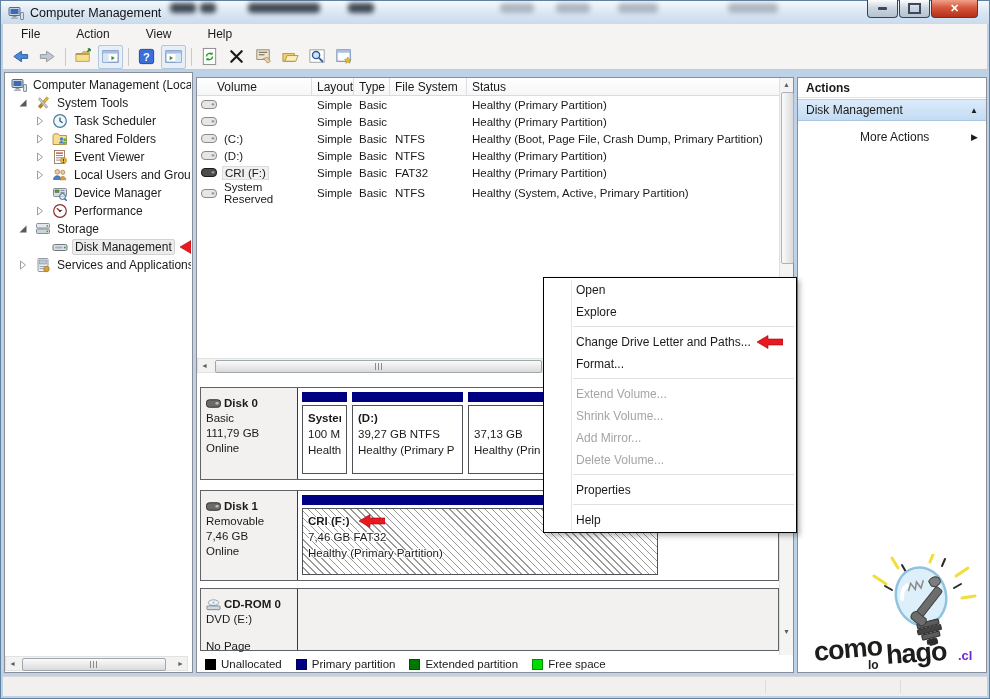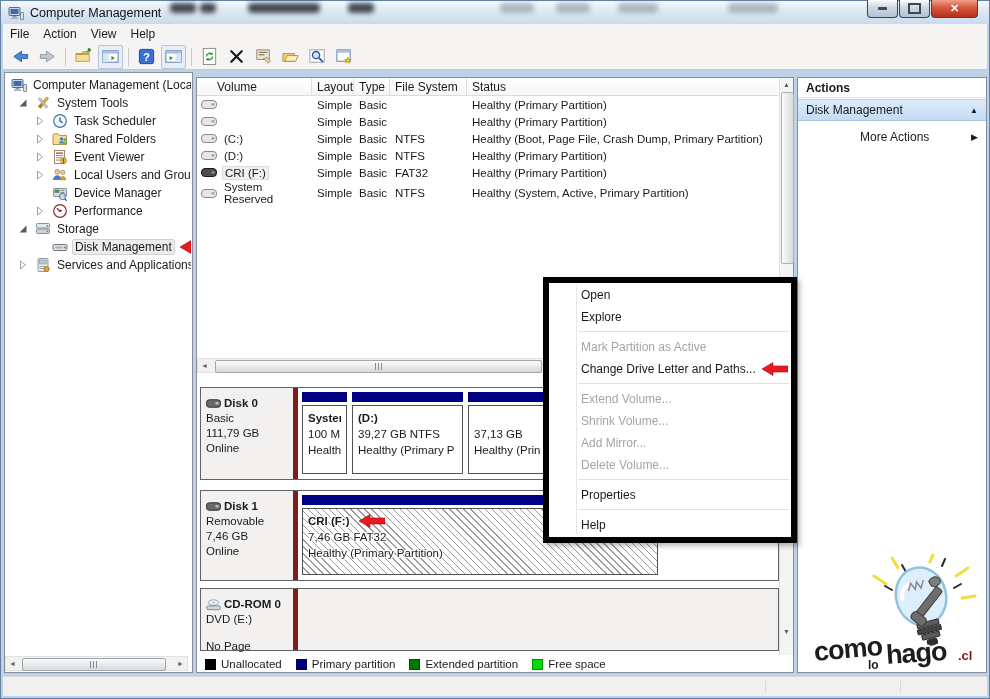--- a/index.html
+++ b/index.html
@@ -18,21 +18,21 @@
   .smudge.f{background:#6a7684;opacity:.45;}
   .win-controls{position:absolute;right:12px;top:0;display:flex;}
   .wbtn{height:17px;border:1px solid #27486b;border-top:none;border-radius:0 0 4px 4px;
     background:linear-gradient(180deg,#fdfdfd,#cdd6e0 45%,#b4c2d2);display:flex;align-items:center;justify-content:center;margin-left:1px;}
   .wbtn.min,.wbtn.max{width:29px;}
   .wbtn.close{width:45px;background:linear-gradient(180deg,#f0a089,#d6573d 45%,#b43019);color:#fff;font-weight:bold;font-size:11px;}
   .glyph-min{width:9px;height:3px;background:#3a4a5c;border-radius:1px;}
   .glyph-max{width:9px;height:7px;border:2px solid #3a4a5c;}
   
   .menubar{position:absolute;left:3px;top:24px;width:984px;height:20px;background:#f5f4f3;border-bottom:1px solid #e4e3e1;display:flex;align-items:center;}
-  .menu-item{padding:0 7px;height:100%;display:flex;align-items:center;}
+  .menu-item{padding:0 18px;height:100%;display:flex;align-items:center;}
   .toolbar{position:absolute;left:3px;top:44px;width:984px;height:26px;background:#f5f4f3;border-bottom:1px solid #c6c9cd;display:flex;align-items:center;padding-left:4px;box-sizing:border-box;}
   .tbtn{width:23px;height:22px;display:flex;align-items:center;justify-content:center;margin:0 1px;border:1px solid transparent;border-radius:2px;}
   .tbtn.pressed{border-color:#b4c6dd;background:#e6eef7;}
   .tsep{width:1px;height:18px;background:#c9c9c7;margin:0 4px;}
   
   .panel{position:absolute;background:#fff;border:1px solid #8a8e99;box-sizing:border-box;}
   #tree-panel{left:4px;top:72px;width:189px;height:601px;}
   #center-panel{left:196px;top:77px;width:598px;height:596px;}
   #actions-panel{left:797px;top:77px;width:190px;height:596px;}
   
@@ -56,21 +56,21 @@
   
   .hscroll{position:absolute;height:15px;background:#f2f2f0;border:1px solid #e2e2e0;box-sizing:border-box;}
   .sarrow{position:absolute;top:0;width:13px;height:13px;display:flex;align-items:center;justify-content:center;font-size:7px;color:#5a6066;}
   .sthumb{position:absolute;top:1px;height:11px;background:linear-gradient(180deg,#fbfbfb,#dadada);border:1px solid #9ea7ae;border-radius:2px;display:flex;align-items:center;justify-content:center;}
   .grip{width:8px;height:7px;background:repeating-linear-gradient(90deg,#8a8a8a 0 1px,transparent 1px 3px);}
   #vscroll{position:absolute;left:779px;top:78px;width:14px;height:577px;background:#f4f4f2;border-left:1px solid #e0e0de;box-sizing:border-box;}
   #vscroll .va{position:absolute;left:0;width:13px;height:13px;display:flex;align-items:center;justify-content:center;font-size:7px;color:#5a6066;}
   #vscroll .vthumb{position:absolute;left:1px;top:14px;width:11px;height:170px;background:linear-gradient(90deg,#fbfbfb,#dadada);border:1px solid #aab2b9;border-radius:2px;}
   
   .disk-row{position:absolute;left:200px;width:579px;border:1px solid #5f6368;background:#fff;box-sizing:border-box;display:flex;}
-  .disk-label{width:97px;flex:none;background:#f2f1ef;border-right:5px solid #7f1d1d;box-sizing:border-box;padding:8px 3px 10px 5px;font-size:11.5px;line-height:15px;}
+  .disk-label{width:97px;flex:none;background:#f2f1ef;border-right:1px solid #7f1d1d;box-sizing:border-box;padding:8px 3px 10px 5px;font-size:11.5px;line-height:15px;}
   .disk-label .dname{font-weight:bold;display:flex;align-items:center;gap:3px;}
   .dline{white-space:nowrap;overflow:hidden;}
   .dline.empty{height:12px;}
   .part-area{position:relative;flex:1;background:#fff;}
   .part-area.gray{background:#f2f1ef;}
   .pbar{position:absolute;top:4px;height:10px;}
   .pbody{position:absolute;top:17px;bottom:5px;border:1px solid #4f5357;background:#fff;box-sizing:border-box;padding:4px 5px;font-size:11.5px;line-height:16px;overflow:hidden;}
   .pbody.hatch{background:repeating-linear-gradient(45deg,#fff 0 4px,#9a9a9a 4px 5px);}
   .pbody .pl{white-space:nowrap;overflow:hidden;}
   .pbody.hatch .pl{text-shadow:-1px 0 #fff,1px 0 #fff,0 -1px #fff,0 1px #fff,1px 1px #fff,-1px -1px #fff;}
@@ -79,37 +79,37 @@
   #legend{position:absolute;left:198px;top:656px;width:580px;height:16px;display:flex;align-items:center;padding-left:7px;box-sizing:border-box;background:#fff;font-size:11.5px;}
   .chip{width:11px;height:11px;flex:none;margin-right:5px;border:1px solid rgba(0,0,0,.35);box-sizing:border-box;}
   .leg-item{display:flex;align-items:center;margin-right:14px;}
   
   #actions-title{position:absolute;left:798px;top:78px;width:188px;height:20px;display:flex;align-items:center;padding-left:8px;box-sizing:border-box;font-weight:bold;border-bottom:1px solid #dde3ea;background:#fff;}
   #dm-row{position:absolute;left:798px;top:99px;width:188px;height:22px;background:linear-gradient(180deg,#dcebfa,#c3dcf3);border-top:1px solid #b7d0e8;border-bottom:1px solid #a9c6e2;box-sizing:border-box;display:flex;align-items:center;padding:0 8px;}
   #dm-row .caret{margin-left:auto;font-size:8px;color:#1a1a1a;}
   #more-row{position:absolute;left:798px;top:127px;width:188px;height:20px;display:flex;align-items:center;padding:0 8px 0 62px;box-sizing:border-box;}
   #more-row .caret{margin-left:auto;font-size:9px;color:#1a1a1a;}
   
-  #ctx{position:absolute;left:543px;top:277px;width:254px;background:#fff;border:6px solid #000000;box-shadow:3px 3px 5px rgba(0,0,0,.28);box-sizing:border-box;padding:1px 0;z-index:50;}
+  #ctx{position:absolute;left:543px;top:277px;width:254px;background:#fff;border:1px solid #000000;box-shadow:3px 3px 5px rgba(0,0,0,.28);box-sizing:border-box;padding:1px 0;z-index:50;}
   #ctx:before{content:"";position:absolute;left:27px;top:2px;bottom:2px;width:1px;background:#e6e6e6;}
   .mi{height:22px;line-height:22px;padding-left:32px;white-space:nowrap;display:flex;align-items:center;}
   .mi.disabled{color:#a5a5a5;}
   .mi .ptr{margin-left:6px;}
   .msep{height:1px;background:#e0e0e0;margin:3px 2px 4px 29px;}
   
   #statusbar{position:absolute;left:3px;top:676px;width:984px;height:20px;background:#f1f0ee;border-top:1px solid #d8d7d5;box-sizing:border-box;}
   #statusbar .ssep{position:absolute;top:3px;bottom:3px;width:1px;background:#dcdbd9;}
   
   #watermark{position:absolute;left:810px;top:554px;width:178px;height:124px;z-index:60;}
   #watermark .w1,#watermark .w3{position:absolute;font-size:27px;font-weight:bold;letter-spacing:-1px;color:#1d1d1b;
     text-shadow:2px 0 #fff,-2px 0 #fff,0 2px #fff,0 -2px #fff,1px 1px #fff,-1px -1px #fff,1px -1px #fff,-1px 1px #fff;}
   #watermark .w1{left:4px;top:80px;transform:rotate(-5deg);}
   #watermark .w3{left:76px;top:84px;transform:rotate(-4deg);}
   #watermark .w2{position:absolute;left:58px;top:104px;font-size:12px;font-weight:bold;color:#1d1d1b;text-shadow:1px 0 #fff,-1px 0 #fff,0 1px #fff,0 -1px #fff;}
-  #watermark .wc{position:absolute;left:148px;top:94px;font-size:13px;font-weight:bold;color:#7f1d1d;text-shadow:1px 0 #fff,-1px 0 #fff,0 1px #fff,0 -1px #fff;}
+  #watermark .wc{position:absolute;left:148px;top:94px;font-size:13px;font-weight:bold;color:#6d28d9;text-shadow:1px 0 #fff,-1px 0 #fff,0 1px #fff,0 -1px #fff;}
 </style>
 </head>
 <body>
 
 <div id="window">
 
   <div class="titlebar">
     <span id="app-icon" style="display: inline-flex;">
         <svg width="16" height="16" viewBox="0 0 16 16">
           <rect x="1" y="2.5" width="11" height="8" rx="1" fill="#c8d4e0" stroke="#5a6a7a"></rect>
@@ -696,30 +696,30 @@
   </div>
 
   <div id="ctx">
       <div class="mi">
         <span>Open</span>
       </div>
       <div class="mi">
         <span>Explore</span>
       </div>
       <div class="msep"></div>
-      <div class="mi disabled">
-        <span>Mark Partition as Active</span>
-      </div>
       <div class="mi">
         <span>Change Drive Letter and Paths...</span>
         <span class="ptr">
           <svg width="26" height="14" viewBox="0 0 26 14">
             <path d="M0 7L11 .5V4h15v6H11v3.5z" fill="#e8191f" stroke="#a00b10" stroke-width=".6"></path>
           </svg>
         </span>
+      </div>
+      <div class="mi">
+        <span>Format...</span>
       </div>
       <div class="msep"></div>
       <div class="mi disabled">
         <span>Extend Volume...</span>
       </div>
       <div class="mi disabled">
         <span>Shrink Volume...</span>
       </div>
       <div class="mi disabled">
         <span>Add Mirror...</span>

